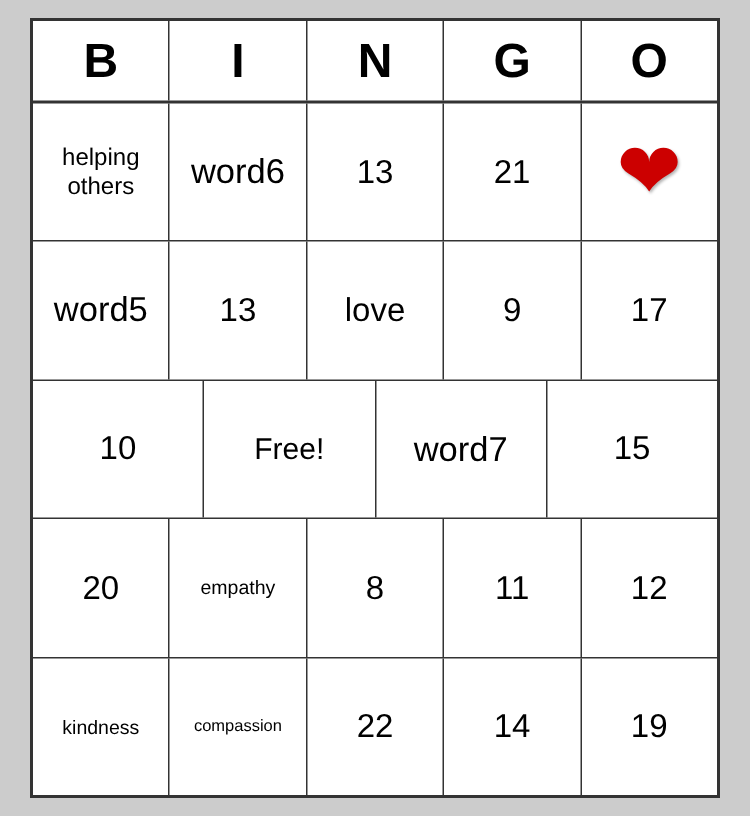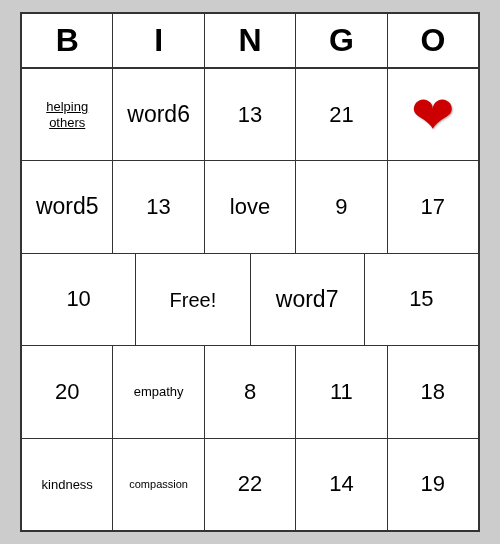--- a/index.html
+++ b/index.html
@@ -88,21 +88,21 @@
   <div class="bingo-header">
     <div class="bingo-header-cell">B</div>
     <div class="bingo-header-cell">I</div>
     <div class="bingo-header-cell">N</div>
     <div class="bingo-header-cell">G</div>
     <div class="bingo-header-cell">O</div>
   </div>
   <div class="bingo-grid">
 
     <div class="bingo-row">
-      <div class="bingo-cell small-text" style="white-space:pre-line; font-size:13px;text-decoration:underline;">helping
+      <div class="bingo-cell small-text" style="white-space:pre-line; font-size:16px;">helping
 others</div>
       <div class="bingo-cell medium-text">word6</div>
       <div class="bingo-cell">13</div>
       <div class="bingo-cell">21</div>
       <div class="bingo-cell">
         <span class="heart-icon" style="color: rgb(204, 0, 0); text-shadow: rgba(0, 0, 0, 0.3) 1px 1px 2px;">❤</span>
       </div>
     </div>
 
     <div class="bingo-row">
@@ -118,21 +118,21 @@
       <div class="bingo-cell free-cell">Free!</div>
       <div class="bingo-cell medium-text">word7</div>
       <div class="bingo-cell">15</div>
     </div>
 
     <div class="bingo-row">
       <div class="bingo-cell">20</div>
       <div class="bingo-cell small-text">empathy</div>
       <div class="bingo-cell">8</div>
       <div class="bingo-cell">11</div>
-      <div class="bingo-cell">18</div>
+      <div class="bingo-cell">12</div>
     </div>
 
     <div class="bingo-row">
       <div class="bingo-cell small-text">kindness</div>
       <div class="bingo-cell" style="font-size:11px;">compassion</div>
       <div class="bingo-cell">22</div>
       <div class="bingo-cell">14</div>
       <div class="bingo-cell">19</div>
     </div>
 

